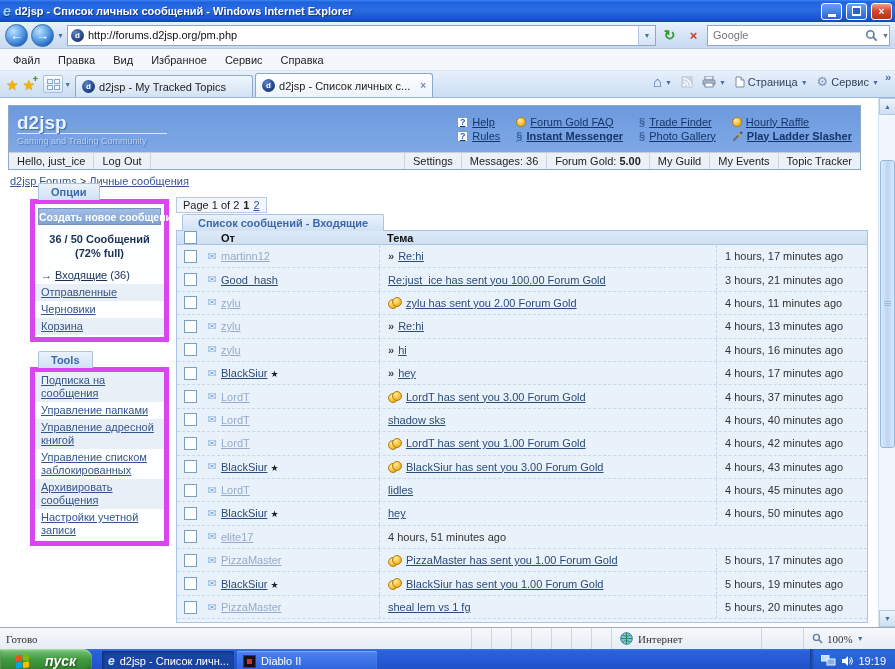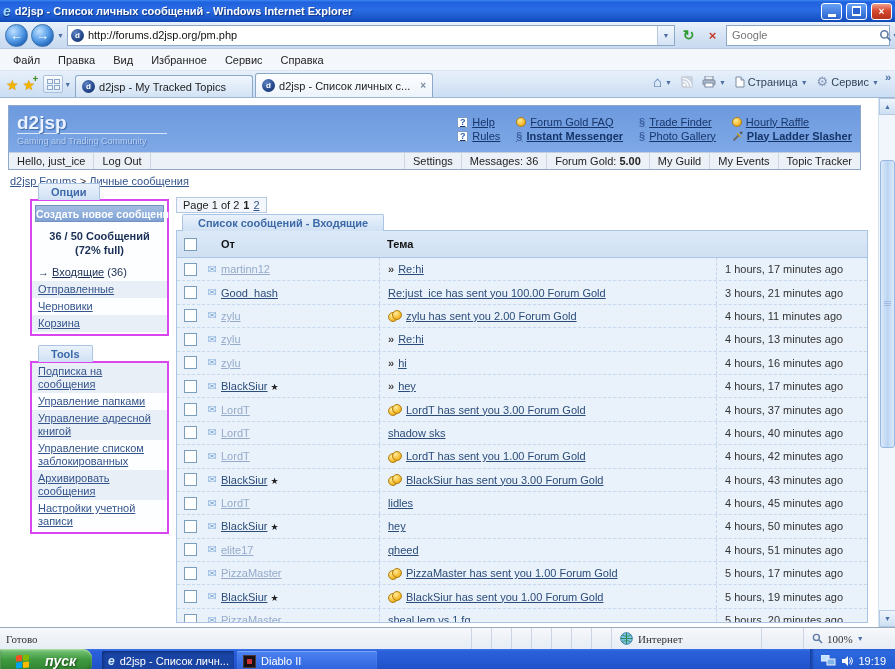--- a/index.html
+++ b/index.html
@@ -34,21 +34,21 @@
   .addressbox{flex:1;height:21px;background:#fff;border:1px solid #8ea8c8;display:flex;align-items:center;padding-left:3px;}
   .favicon{width:13px;height:13px;border-radius:50%;flex:none;
     background:radial-gradient(circle at 35% 30%,#5d84c4,#24468a 60%,#122b55);
     color:#fff;font-size:8px;font-weight:bold;display:flex;align-items:center;justify-content:center;}
   .addressbox input{flex:1;border:0;outline:0;font-family:"Liberation Sans",sans-serif;font-size:11px;color:#111;padding:0 4px;background:transparent;}
   .field-drop{width:17px;height:19px;border-left:1px solid #b7c9de;background:linear-gradient(#f2f7fd,#d4e3f4);
     display:flex;align-items:center;justify-content:center;color:#4a6fa5;font-size:7px;}
   .flatbtn{width:21px;height:21px;display:flex;align-items:center;justify-content:center;}
   .refresh-glyph{color:#2f9a2f;font-size:14px;font-weight:bold;}
   .stop-glyph{color:#c63a2a;font-size:13px;font-weight:bold;}
-  .searchbox{width:164px;height:21px;background:#fff;border:1px solid #8ea8c8;display:flex;align-items:center;}
+  .searchbox{width:183px;height:21px;background:#fff;border:1px solid #8ea8c8;display:flex;align-items:center;}
   .searchbox input{flex:1;border:0;outline:0;font-family:"Liberation Sans",sans-serif;font-size:11px;padding:0 5px;color:#888;background:transparent;}
 
   
   .menubar{height:22px;display:flex;align-items:center;padding:0 4px;background:#f4f7fb;border-bottom:1px solid #e0e6ef;}
   .menu-item{padding:2px 9px;color:#222;}
 
   
   .tabbar{height:27px;display:flex;align-items:flex-end;background:linear-gradient(#e7f0fb,#cbdef3);
     border-bottom:1px solid #9db6d4;padding:0 4px;}
   .fav-star{color:#f4b400;font-size:14px;margin:0 2px 4px 2px;text-shadow:0 0 1px #b07f10;}
@@ -94,41 +94,41 @@
   .ub-right .ub-item{border-right:none;border-left:1px solid #ccd6e3;}
   .ub-item b{margin-left:3px;}
 
   .breadcrumb{position:absolute;left:10px;top:77px;color:#333;}
   .breadcrumb a{color:#34558c;text-decoration:underline;}
 
   
   .sidebar{position:absolute;left:30px;top:85px;width:139px;}
   .side-tab{display:inline-block;margin-left:8px;padding:2px 12px;font-weight:bold;color:#3c69a8;
     background:linear-gradient(#eaf2fc,#d0e1f4);border:1px solid #a9c4e4;border-bottom:none;border-radius:2px 2px 0 0;position:relative;z-index:2;}
-  .side-box{border:2px solid #d946ef;background:#fdfeff;margin-top:-1px;position:relative;z-index:1;padding-bottom:2px;}
+  .side-box{border:5px solid #d946ef;background:#fdfeff;margin-top:-1px;position:relative;z-index:1;padding-bottom:2px;}
   .new-msg{margin:4px 3px;height:17px;line-height:16px;text-align:center;color:#fff;font-weight:bold;
     background:linear-gradient(#a3bee3,#7fa2d4);border:1px solid #7491bf;white-space:nowrap;font-size:10.5px;}
   .quota{text-align:center;font-weight:bold;color:#1a2f55;margin:7px 0;line-height:14px;}
   .side-row{padding:2px 6px;color:#1a2f55;line-height:13px;}
   .side-row.alt{background:#e9eff7;}
   .side-row a{color:#34558c;text-decoration:underline;}
   .side-row.active{color:#1a2f55;}
   .side-row.active a{color:#1a2f55;}
   .tools-wrap{margin-top:9px;}
 
   
   .main{position:absolute;left:176px;top:99px;width:692px;}
   .pagination{display:inline-block;border:1px solid #b5c9e2;background:#f3f7fc;padding:1px 6px;color:#222;}
   .pagination b{margin-left:4px;}
   .pagination a{color:#34558c;text-decoration:underline;margin-left:4px;}
   .list-tab{display:inline-block;margin-left:6px;margin-top:1px;padding:2px 15px;font-weight:bold;color:#3c69a8;
     background:linear-gradient(#eaf2fc,#d0e1f4);border:1px solid #a9c4e4;border-bottom:none;border-radius:2px 2px 0 0;position:relative;z-index:2;}
   .msgtable{border:1px solid #a9c4e4;background:#e9f1fa;margin-top:-1px;height:393px;overflow:hidden;position:relative;z-index:1;}
   .trow{display:flex;align-items:center;height:23.4px;border-bottom:1px dashed #c6d8eb;}
-  .thead{height:27px;background:linear-gradient(#dce9f7,#cfe0f2);border-bottom:1px solid #a9c4e4;font-weight:bold;color:#111;}
+  .thead{height:14px;background:linear-gradient(#dce9f7,#cfe0f2);border-bottom:1px solid #a9c4e4;font-weight:bold;color:#111;}
   .c-check{width:26px;display:flex;justify-content:center;flex:none;}
   .c-icon{width:18px;flex:none;text-align:center;}
   .c-from{width:158px;flex:none;white-space:nowrap;overflow:hidden;}
   .c-subj{width:337px;flex:none;padding-left:8px;border-left:1px dashed #c3d5e8;align-self:stretch;display:flex;align-items:center;white-space:nowrap;overflow:hidden;}
   .c-date{flex:1;padding-left:8px;border-left:1px dashed #c3d5e8;align-self:stretch;display:flex;align-items:center;color:#333;white-space:nowrap;}
   .thead .c-subj,.thead .c-date{border-left:none;}
   input.cb{appearance:none;-webkit-appearance:none;width:13px;height:13px;border:1px solid #7b9ebd;background:#fff;margin:0;}
   .env{color:#84aedc;font-size:11px;}
   .u-read{color:#96abcb;text-decoration:underline;}
   .u-dark{color:#2b4c79;text-decoration:underline;}
@@ -560,23 +560,20 @@
                 <a class="subj-link">hey</a>
               </span>
               <span class="c-date">4 hours, 50 minutes ago</span>
             </div>
             <div class="trow">
               <span class="c-check">
                 <input type="checkbox" class="cb" style="">
               </span>
               <span class="c-icon"><span class="env">✉</span></span>
               <span class="c-from"><a class="u-read">elite17</a></span>
-              <span class="c-subj">
-                <a class="subj-link">qheed</a>
-              </span>
               <span class="c-date">4 hours, 51 minutes ago</span>
             </div>
             <div class="trow">
               <span class="c-check">
                 <input type="checkbox" class="cb" style="">
               </span>
               <span class="c-icon"><span class="env">✉</span></span>
               <span class="c-from"><a class="u-read">PizzaMaster</a></span>
               <span class="c-subj">
                 <span class="coin-st"></span>

